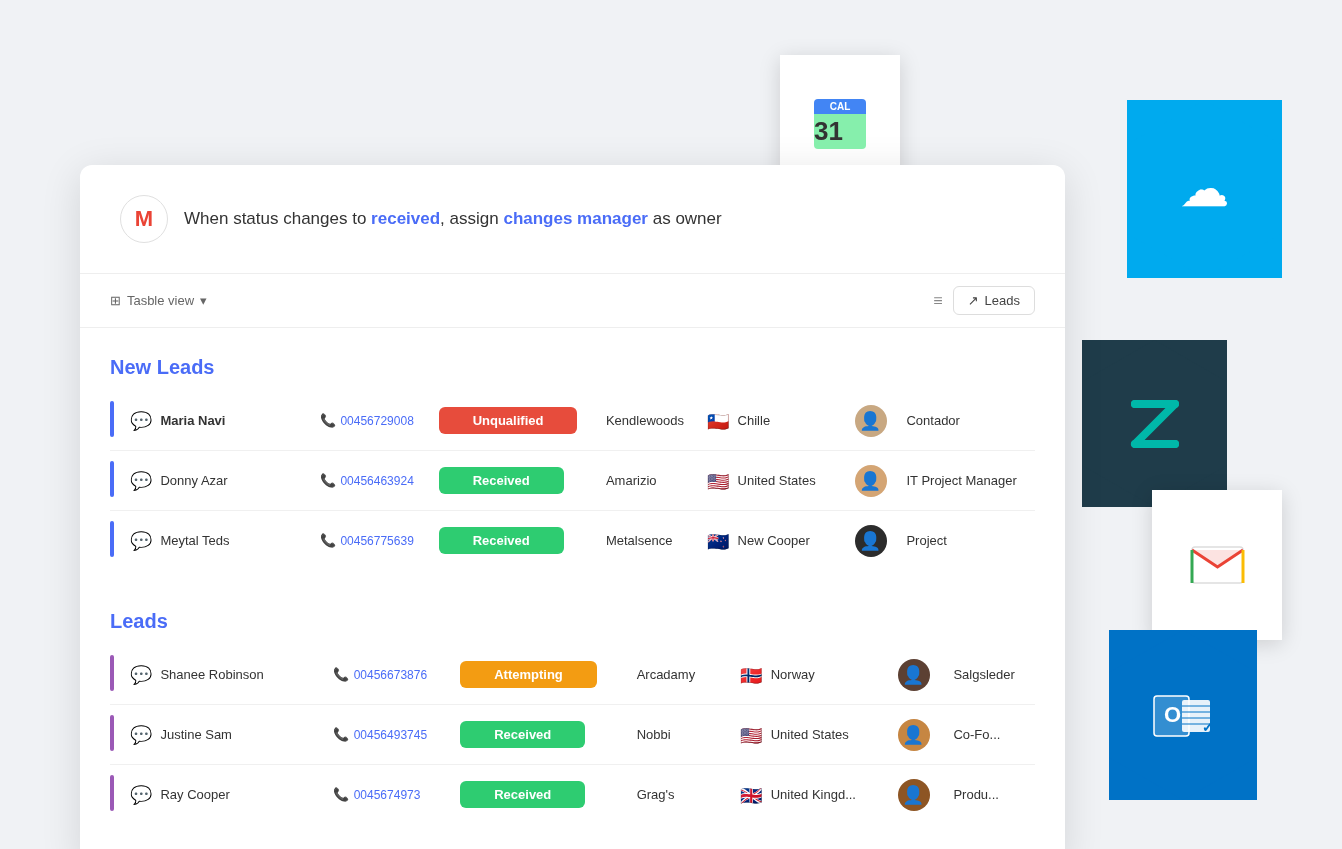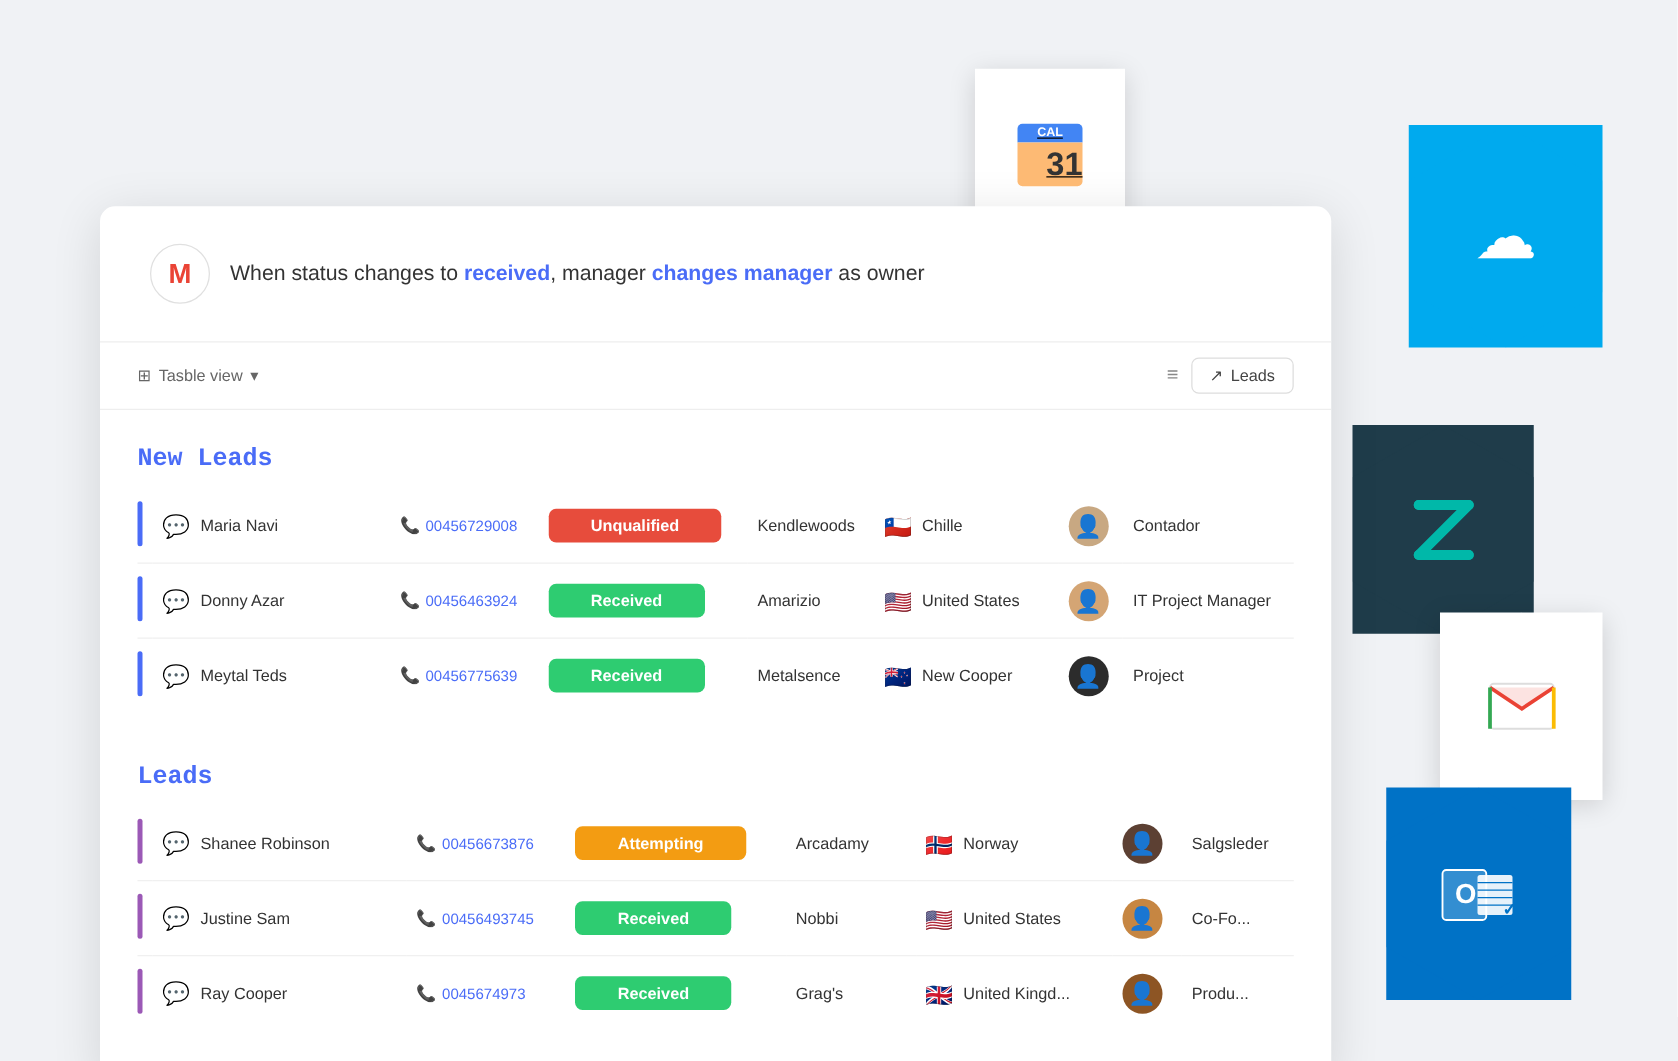--- a/index.html
+++ b/index.html
@@ -118,21 +118,20 @@
       padding: 20px 30px;
     }
 
     
     .section-title {
       font-size: 20px;
       font-weight: 700;
       color: #4a6cf7;
       margin-bottom: 12px;
       margin-top: 8px;
-      font-family: Liberation Mono, monospace;
     }
 
     
     .leads-table {
       width: 100%;
       border-collapse: collapse;
     }
 
     .leads-table tr {
       border-bottom: 1px solid #f0f0f0;
@@ -326,24 +325,24 @@
     .section-divider {
       margin: 10px 0 14px 0;
     }
   </style>
 </head>
 <body>
 
 <div class="scene">
 
   <div class="hex-icon hex-calendar">
-    <div class="hexagon" style="background:#fff; box-shadow: 0 4px 20px rgba(0,0,0,0.15); text-decoration: underline;">
+    <div class="hexagon" style="background:#fff; box-shadow: 0 4px 20px rgba(0,0,0,0.15);">
       <div class="hex-icon-content">
         <div style="background:#4285f4; color:#fff; font-size:10px; font-weight:bold; width:52px; text-align:center; border-radius:4px 4px 0 0; padding:2px 0;">CAL</div>
-        <div style="background:#fdba74; width:52px; text-align:right; border-radius:0 0 4px 4px; padding:2px 0;">
+        <div style="background:#86efac; width:52px; text-align:left; border-radius:0 0 4px 4px; padding:2px 0;">
           <span style="font-size:26px; font-weight:bold; color:#333;">31</span>
         </div>
       </div>
     </div>
   </div>
 
   <div class="hex-icon hex-salesforce">
     <div class="hexagon" style="background:#00aaee;">
       <div class="hex-icon-content">
         <span style="font-size:50px; color:#fff; position:relative; z-index:1;">☁</span>
@@ -395,21 +394,21 @@
     </div>
   </div>
 
   <div class="main-panel">
 
     <div class="rule-banner">
       <div class="gmail-icon">
         <span class="gmail-icon-letter">M</span>
       </div>
       <div class="rule-text">
-        <span>When status changes to </span><span class="highlight-blue">received</span><span>, manager </span><span class="highlight-blue">changes manager</span><span> as owner</span>
+        <span>When status changes to </span><span class="highlight-blue">received</span><span>, assign </span><span class="highlight-blue">changes manager</span><span> as owner</span>
       </div>
     </div>
 
     <div class="toolbar">
       <button class="table-view-btn">
         <span>⊞</span>
         <span>Tasble view</span>
         <span>▾</span>
       </button>
       <div class="toolbar-right">
@@ -426,21 +425,21 @@
       <div class="section-title">New Leads</div>
       <table class="leads-table">
         <tbody id="new-leads-body">
             <tr>
       <td style="width:8px; padding-left:0;">
         <div class="row-indicator bar-blue"></div>
       </td>
       <td>
         <div class="name-cell">
           <span style="color:#4a6cf7; font-size:18px;">💬</span>
-          <span style="font-weight:400;">Maria Navi</span>
+          <span style="font-weight:700;">Maria Navi</span>
         </div>
       </td>
       <td>
         <span class="phone-num">
           <span style="font-size:13px;">📞</span>
           00456729008
         </span>
       </td>
       <td>
         <span class="status-badge badge-unqualified">Unqualified</span>

